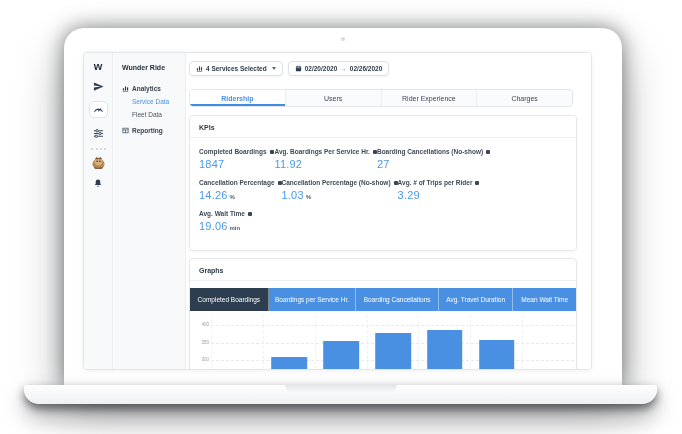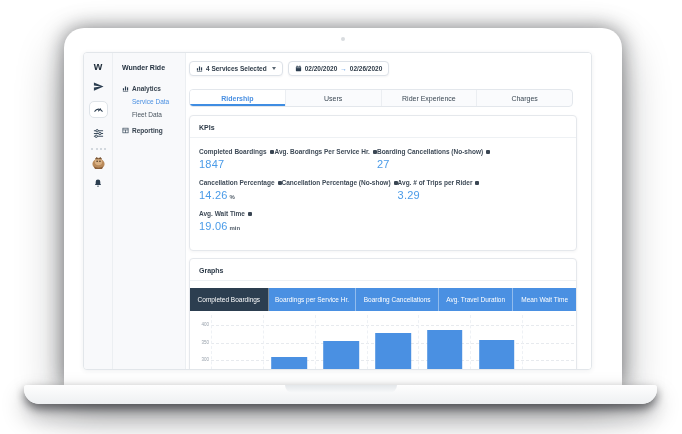--- a/index.html
+++ b/index.html
@@ -228,20 +228,24 @@
                 <div class="kpi-value-line">
                     <span class="kpi-value">1847</span>
                     <span class="kpi-unit"></span>
                   </div>
               </div>
               <div style="flex:0 0 26%">
                 <div class="kpi-label">
                     <span>Avg. Boardings Per Service Hr.</span>
                     <span class="info"></span>
                   </div>
+                <div class="kpi-value-line">
+                    <span class="kpi-value">11.92</span>
+                    <span class="kpi-unit"></span>
+                  </div>
               </div>
               <div style="flex:1">
                 <div class="kpi-label">
                     <span>Boarding Cancellations (No-show)</span>
                     <span class="info"></span>
                   </div>
                 <div class="kpi-value-line">
                     <span class="kpi-value">27</span>
                     <span class="kpi-unit"></span>
                   </div>
@@ -256,20 +260,24 @@
                   </div>
                 <div class="kpi-value-line">
                     <span class="kpi-value">14.26</span>
                     <span class="kpi-unit">%</span>
                   </div>
               </div>
               <div style="flex:0 0 30%">
                 <div class="kpi-label">
                     <span>Cancellation Percentage (No-show)</span>
                     <span class="info"></span>
+                  </div>
+                <div class="kpi-value-line">
+                    <span class="kpi-value">1.03</span>
+                    <span class="kpi-unit">%</span>
                   </div>
               </div>
               <div style="flex:0 0 22%">
                 <div class="kpi-label">
                     <span>Avg. # of Trips per Rider</span>
                     <span class="info"></span>
                   </div>
                 <div class="kpi-value-line">
                     <span class="kpi-value">3.29</span>
                     <span class="kpi-unit"></span>

